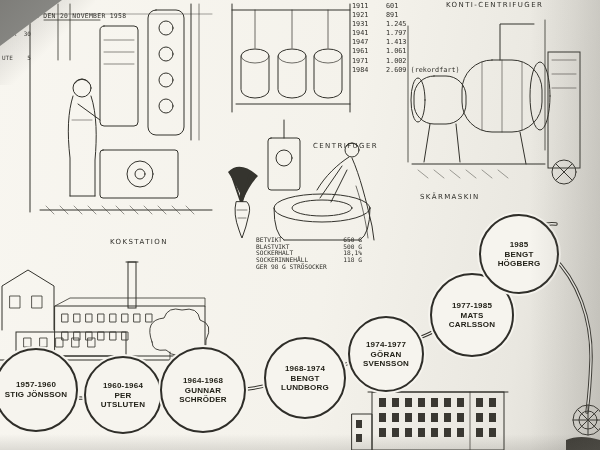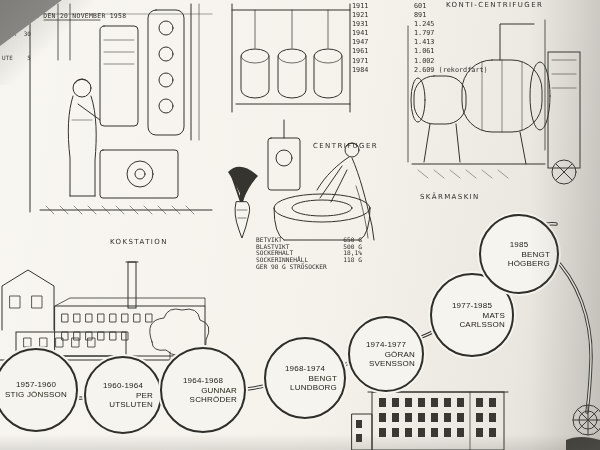--- a/index.html
+++ b/index.html
@@ -10,28 +10,28 @@
          clip-path:polygon(62px 0,600px 0,600px 450px,0 450px,0 46px);}
   .art{position:absolute;left:0;top:0;z-index:1;}
   .ill-label{position:absolute;font-size:7px;letter-spacing:1.4px;color:#2f2e29;z-index:3;
              font-family:"DejaVu Sans",sans-serif;}
   .datenote{position:absolute;left:6px;top:12px;font-family:"DejaVu Sans Mono",monospace;
             font-size:6.4px;letter-spacing:.3px;color:#2f2e29;z-index:3;}
   .mfrag{position:absolute;left:2px;font-family:"DejaVu Sans Mono",monospace;font-size:6px;
          color:#3a3934;z-index:3;white-space:pre;}
   .stats{position:absolute;left:352px;top:2px;width:150px;z-index:3;
          font-family:"DejaVu Sans Mono",monospace;font-size:6.8px;line-height:9.1px;color:#2f2e29;}
-  .srow{display:flex;gap:28px;}
+  .srow{display:flex;}
   .srow .y{width:34px;flex:0 0 auto;}
   .beet{position:absolute;left:256px;top:237px;width:106px;z-index:3;
         font-family:"DejaVu Sans Mono",monospace;font-size:6.2px;line-height:6.7px;color:#2f2e29;}
   .brow{display:flex;justify-content:space-between;}
   .circle{position:absolute;border-radius:50%;background:#f6f4ee;border:2px solid #2f2e29;
           box-shadow:0 0 0 2px #f6f4ee;display:flex;flex-direction:column;align-items:center;
-          justify-content:center;text-align:right;z-index:4;color:#232219;font-weight:normal;
+          justify-content:center;text-align:center;z-index:4;color:#232219;font-weight:bold;
           font-family:"Liberation Sans",sans-serif;}
   .circle .cy{font-size:8px;letter-spacing:.2px;margin-bottom:1px;}
   .circle .cn{font-size:8px;letter-spacing:.2px;line-height:1.18;padding:0 7px;}
   .shade-right{position:absolute;top:0;right:0;width:70px;height:100%;z-index:6;pointer-events:none;
                background:linear-gradient(to right,rgba(110,108,102,0),rgba(110,108,102,.22));}
   .shade-bottom{position:absolute;left:0;bottom:0;width:100%;height:16px;z-index:6;pointer-events:none;
                background:linear-gradient(to bottom,rgba(100,98,92,0),rgba(100,98,92,.18));}
   .shade-corner{position:absolute;left:0;top:0;width:95px;height:85px;z-index:6;pointer-events:none;
                background:linear-gradient(135deg,rgba(90,88,84,.30),rgba(90,88,84,0) 55%);}
 </style>

